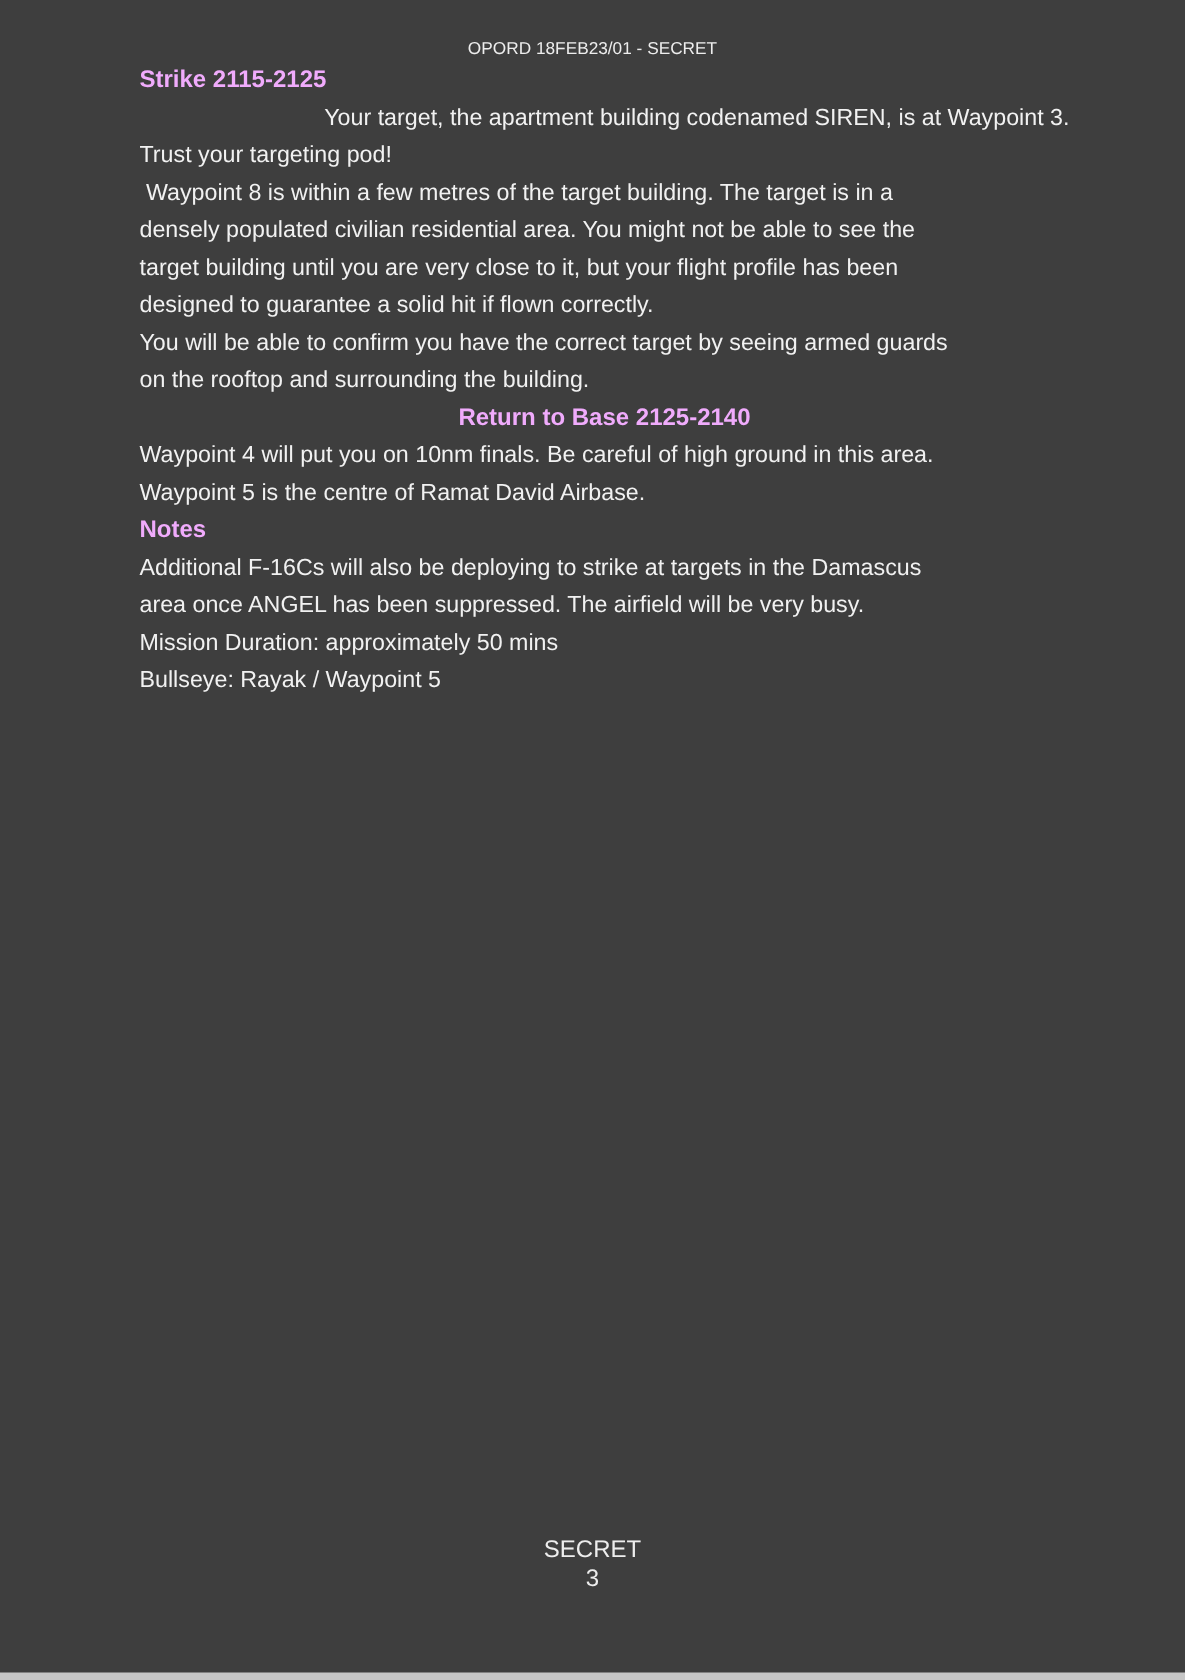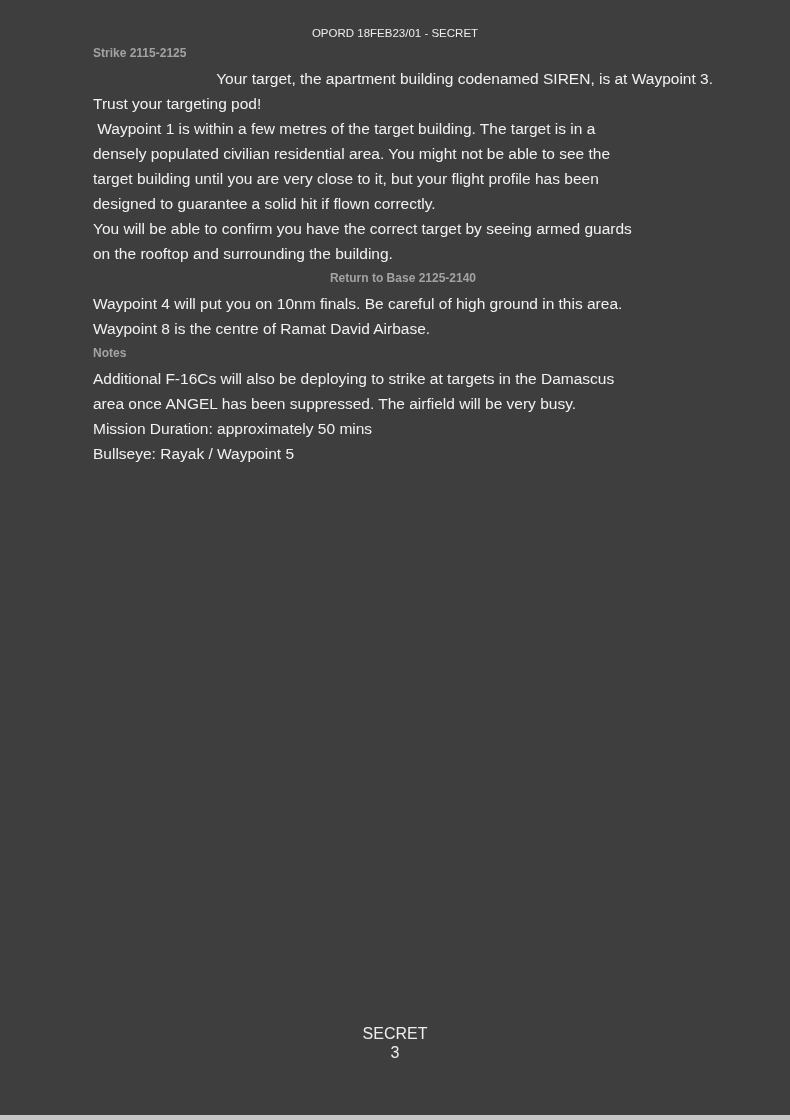--- a/index.html
+++ b/index.html
@@ -23,25 +23,25 @@
     line-height: 15px;
     color: #EDEDED;
   }
   .content {
     margin-left: 93px;
     width: 620px;
     font-size: 15.5px;
     line-height: 25px;
   }
   .content h2 {
-    font-size: 12px;
+    font-size: 16px;
     line-height: 25px;
     font-weight: bold;
     margin: 0;
-    color: #a3a3a3;
+    color: #f0abfc;
   }
   .content p {
     margin: 0;
     white-space: pre;
     color: #F1F1F1;
   }
   .h-strike   { margin-top: 38px; }
   .p-target   { margin-top: 12px; text-align: right; }
   .p-pod      { margin-top: 9px; }
   .p-wp3      { margin-top: 10px; }
@@ -81,33 +81,33 @@
   <div class="doc-header">OPORD 18FEB23/01 - SECRET</div>
 
   <div class="content">
 
     <h2 class="h-strike">Strike 2115-2125</h2>
 
     <p class="p-target">Your target, the apartment building codenamed SIREN, is at Waypoint 3.</p>
 
     <p class="p-pod">Trust your targeting pod!</p>
 
-    <p class="p-wp3"> Waypoint 1 is within a few metres of the target building. The target is in a
+    <p class="p-wp3"> Waypoint 8 is within a few metres of the target building. The target is in a
 densely populated civilian residential area. You might not be able to see the
 target building until you are very close to it, but your flight profile has been
 designed to guarantee a solid hit if flown correctly.</p>
 
     <p class="p-confirm">You will be able to confirm you have the correct target by seeing armed guards
 on the rooftop and surrounding the building.</p>
 
     <h2 class="h-rtb">Return to Base 2125-2140</h2>
 
     <p class="p-wp4">Waypoint 4 will put you on 10nm finals. Be careful of high ground in this area.</p>
 
-    <p class="p-wp5">Waypoint 8 is the centre of Ramat David Airbase.</p>
+    <p class="p-wp5">Waypoint 5 is the centre of Ramat David Airbase.</p>
 
     <h2 class="h-notes">Notes</h2>
 
     <p class="p-addl">Additional F-16Cs will also be deploying to strike at targets in the Damascus
 area once ANGEL has been suppressed. The airfield will be very busy.</p>
 
     <p class="p-duration">Mission Duration: approximately 50 mins</p>
 
     <p class="p-bullseye">Bullseye: Rayak / Waypoint 5</p>
 

